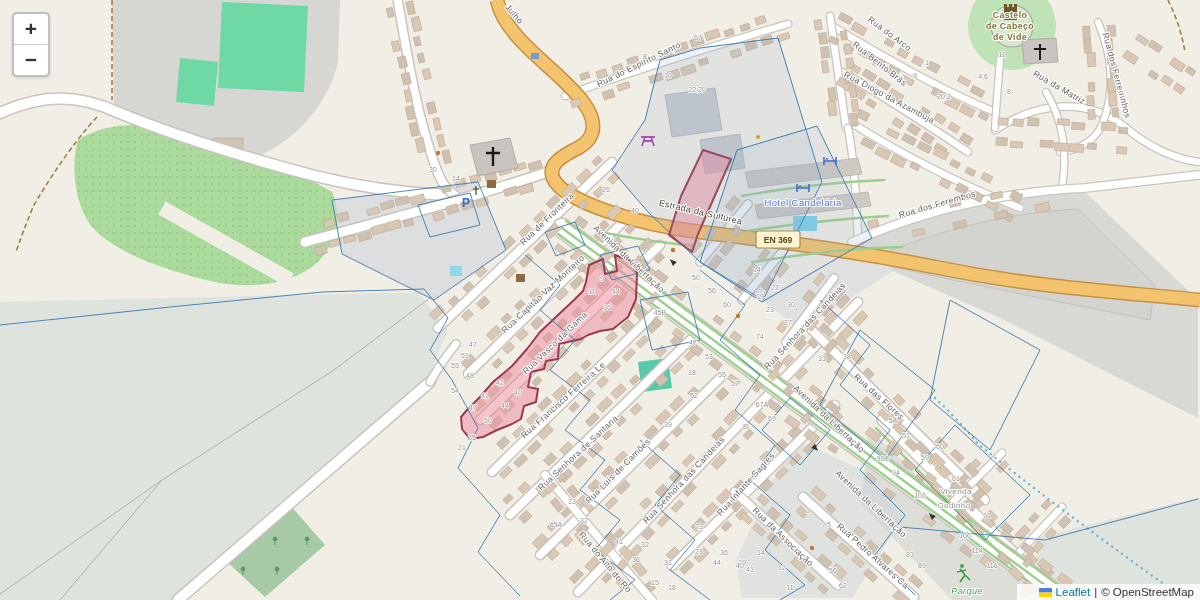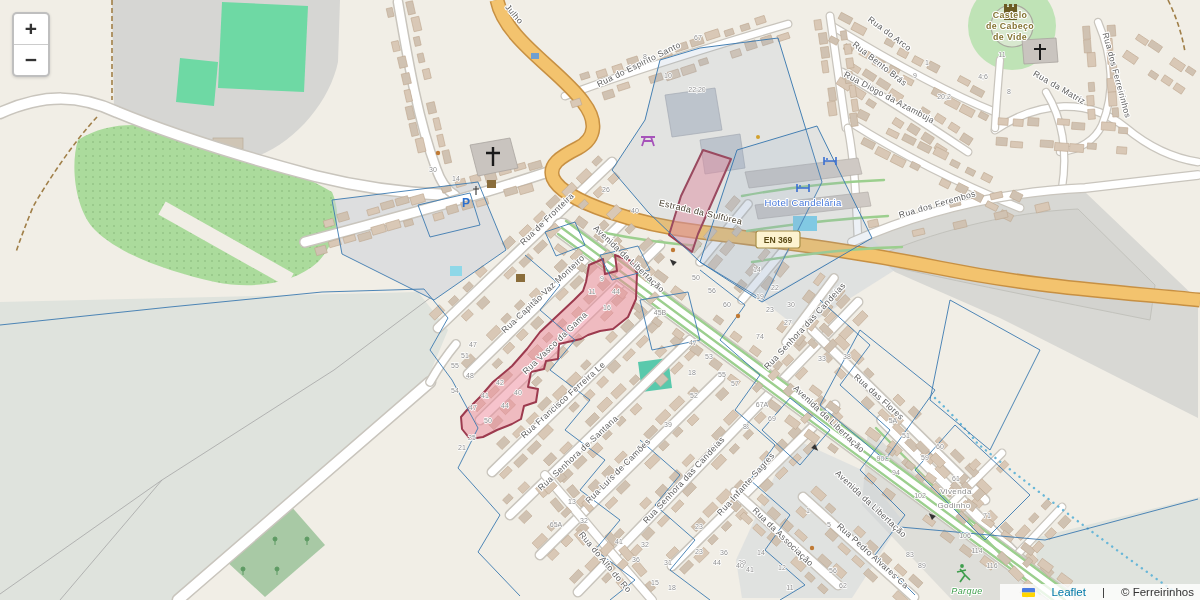--- a/index.html
+++ b/index.html
@@ -25,21 +25,21 @@
   .roadcase{fill:none;stroke:#c9c5bd;stroke-linecap:round;stroke-linejoin:round;}
   .roadfill{fill:none;stroke:#ffffff;stroke-linecap:round;stroke-linejoin:round;}
   .greenstrip{fill:none;stroke:#9ccf8e;stroke-width:2.4;stroke-linecap:round;}
   
   .zoom-ctl{position:absolute;top:12px;left:12px;width:34px;border:2px solid rgba(0,0,0,.25);
             border-radius:5px;background:#fff;overflow:hidden;box-shadow:0 1px 3px rgba(0,0,0,.15);}
   .zoom-btn{display:block;width:34px;height:30px;line-height:30px;text-align:center;font-size:21px;
             font-weight:bold;color:#333;cursor:pointer;user-select:none;text-decoration:none;}
   .zoom-btn:first-child{border-bottom:1px solid #ccc;}
   .attribution{position:absolute;right:0;bottom:0;background:rgba(255,255,255,.8);
-               padding:2px 6px 2px 22px;font-size:11.5px;color:#333;display:flex;align-items:center;gap:16px;}
+               padding:2px 6px 2px 22px;font-size:11.5px;color:#333;display:flex;align-items:center;gap:4px;}
   .attribution a{color:var(--link_blue,#0078a8);text-decoration:none;cursor:pointer;}
   .flag{width:13px;height:9px;display:inline-block;border-radius:1px;overflow:hidden;}
 </style>
 </head>
 <body>
 
 <div id="app">
 <svg id="map" width="1200" height="600" viewBox="0 0 1200 600">
   <defs>
     <pattern id="scrubdots" width="7" height="7" patternUnits="userSpaceOnUse">
@@ -899,15 +899,15 @@
 
 <div class="attribution">
   <span class="flag">
     <svg width="13" height="9">
           <rect width="13" height="4.5" fill="#4c7be1"></rect>
           <rect y="4.5" width="13" height="4.5" fill="#ffd500"></rect>
         </svg>
   </span>
   <a>Leaflet</a>
   <span>|</span>
-  <a style="color:#333">© Ferreirinhos</a>
+  <a style="color:#333">© OpenStreetMap</a>
 </div>
 </div>
 
 </body></html>

